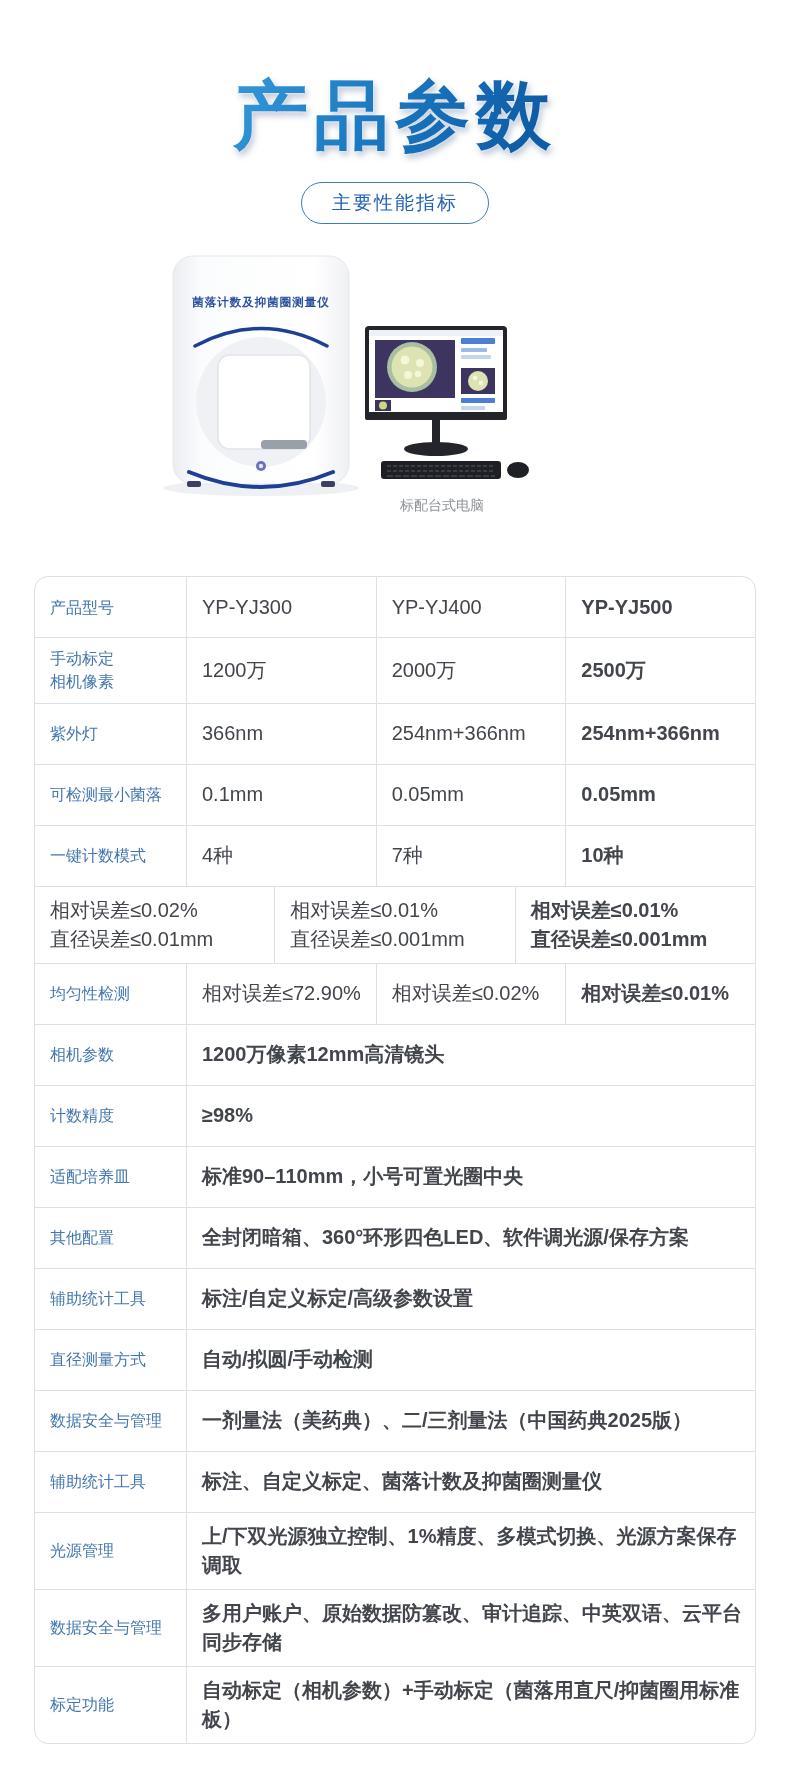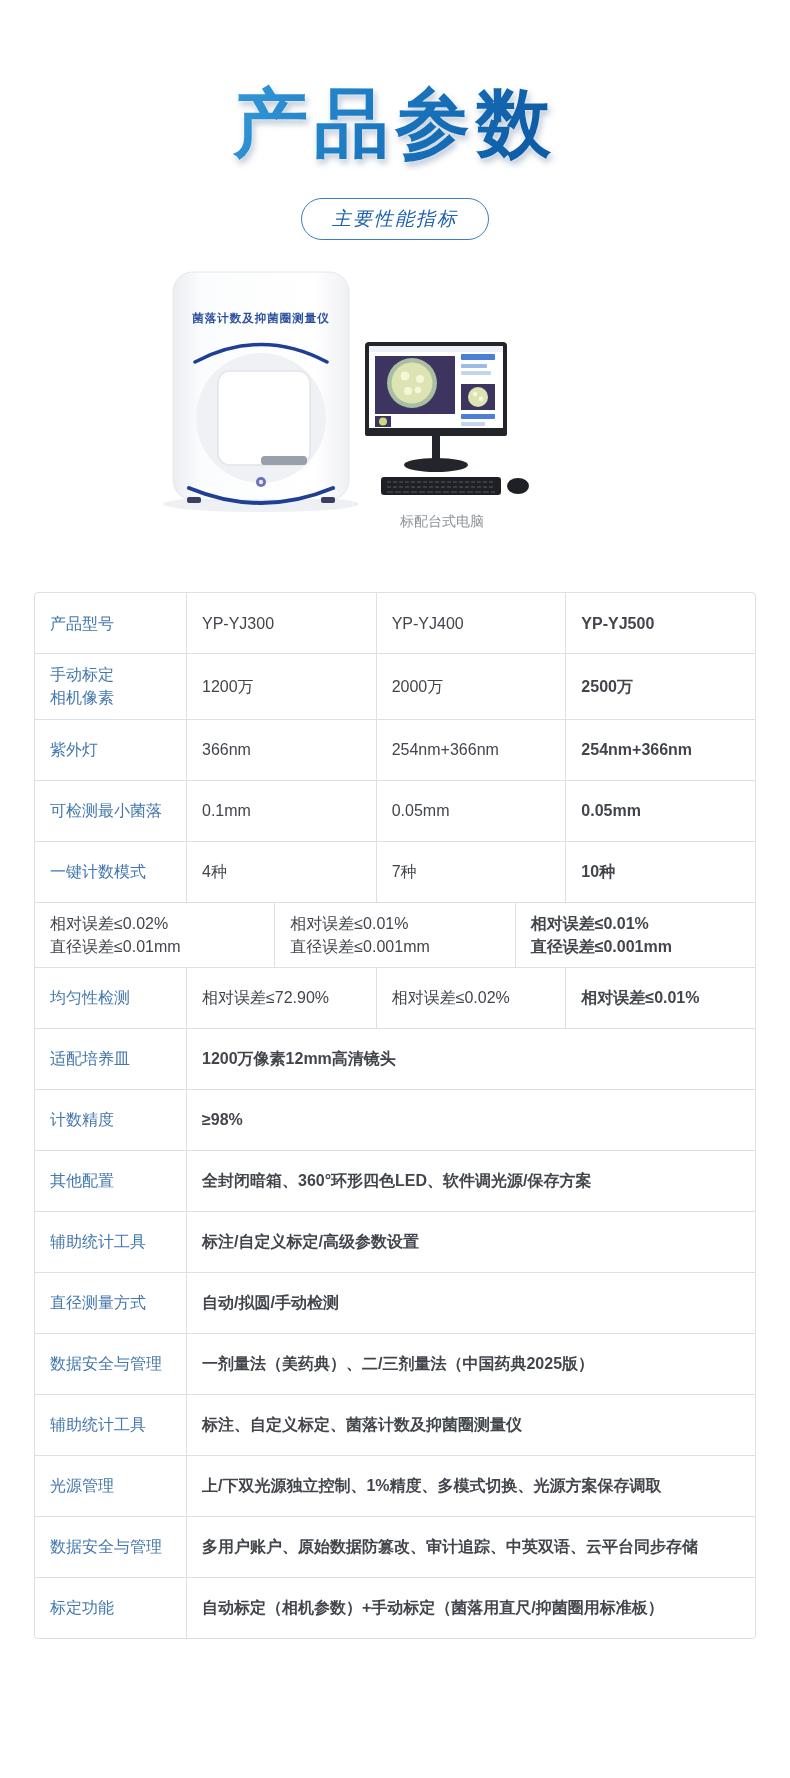--- a/index.html
+++ b/index.html
@@ -9,52 +9,52 @@
     --accent:#2061b4;
   }
   html,body{margin:0;padding:0;background:#ffffff;}
   body{
     width:790px;min-height:1778px;margin:0 auto;
     font-family:"Liberation Sans","DejaVu Sans",sans-serif;
     -webkit-font-smoothing:antialiased;
   }
   .hero{text-align:center;padding-top:68px;}
   .page-title{
-    display:inline-block;margin:12px;
+    display:inline-block;margin:4px;
     font-size:75px;font-weight:900;letter-spacing:6px;line-height:1.15;
     background:linear-gradient(115deg,#2f93d4 8%,#1b78c0 45%,#0e5ca6 90%);
     -webkit-background-clip:text;background-clip:text;
     color:transparent;-webkit-text-fill-color:transparent;
     filter:drop-shadow(0 0 1px #ffffff) drop-shadow(2px 4px 3px rgba(25,60,110,0.28));
   }
-  .badge-wrap{text-align:center;margin-top:20px;font-style:italic;}
+  .badge-wrap{text-align:center;margin-top:20px;}
   .perf-badge{
     display:inline-block;padding:7px 30px;
     border:1.5px solid #3a7ec5;border-radius:22px;
     color:var(--accent);font-size:19px;letter-spacing:2px;background:#ffffff;
   }
   .scene{position:relative;width:480px;height:292px;margin:24px auto 0;}
   .scene svg{position:absolute;left:0;top:0;}
   .spec-table{
     width:720px;margin:36px auto 0;
-    border:1px solid var(--border);border-radius:4px;
+    border:1px solid var(--border);border-radius:14px;
     overflow:hidden;background:#ffffff;
   }
   .trow{display:flex;border-bottom:1px solid var(--border);}
   .trow:last-child{border-bottom:none;}
   .tcell{
     box-sizing:border-box;min-height:60px;
     display:flex;align-items:center;
     padding:9px 12px 9px 15px;
     border-right:1px solid var(--border);
     white-space:pre-line;line-height:1.45;
   }
   .tcell:last-child{border-right:none;font-weight:bold;}
   .tcell.label{width:152px;flex:none;color:var(--label-blue);font-size:16px;}
-  .tcell.value{flex:1;color:var(--value-gray);font-size:16px;}
+  .tcell.value{flex:1;color:var(--value-gray);font-size:20px;}
 </style>
 </head>
 <body>
 
 <div class="hero">
   <h1 class="page-title">产品参数</h1>
 </div>
 
 <div class="badge-wrap">
   <span class="perf-badge">主要性能指标</span>
@@ -167,28 +167,32 @@
       <div class="tcell value">相对误差≤0.01%
 直径误差≤0.001mm</div>
     </div>
     <div class="trow">
       <div class="tcell label">均匀性检测</div>
       <div class="tcell value">相对误差≤72.90%</div>
       <div class="tcell value">相对误差≤0.02%</div>
       <div class="tcell value">相对误差≤0.01%</div>
     </div>
     <div class="trow">
-      <div class="tcell label">适配培养皿</div>
+      <div class="tcell label">相机参数</div>
       <div class="tcell value span">1200万像素12mm高清镜头</div>
     </div>
     <div class="trow">
       <div class="tcell label">计数精度</div>
       <div class="tcell value span">≥98%</div>
     </div>
     <div class="trow">
+      <div class="tcell label">适配培养皿</div>
+      <div class="tcell value span">标准90–110mm，小号可置光圈中央</div>
+    </div>
+    <div class="trow">
       <div class="tcell label">其他配置</div>
       <div class="tcell value span">全封闭暗箱、360°环形四色LED、软件调光源/保存方案</div>
     </div>
     <div class="trow">
       <div class="tcell label">辅助统计工具</div>
       <div class="tcell value span">标注/自定义标定/高级参数设置</div>
     </div>
     <div class="trow">
       <div class="tcell label">直径测量方式</div>
       <div class="tcell value span">自动/拟圆/手动检测</div>

